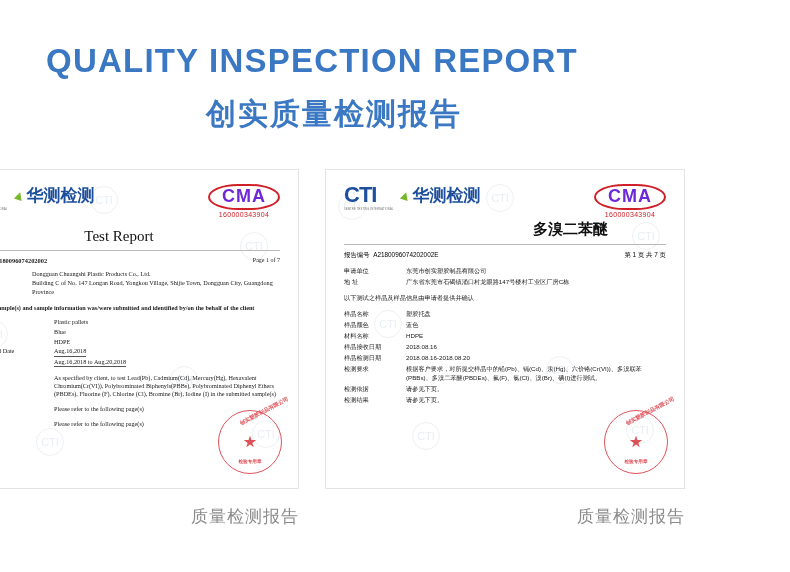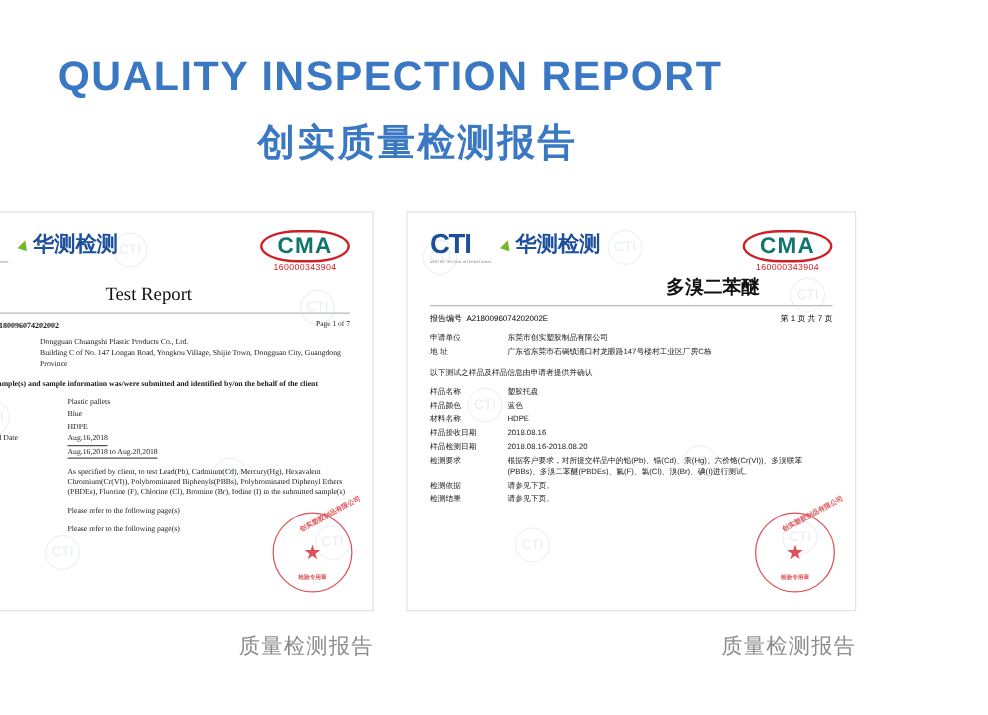--- a/index.html
+++ b/index.html
@@ -129,21 +129,21 @@
   .cma-wrap {
     margin-left: auto;
     text-align: center;
   }
   .cma-badge {
     position: relative;
     display: inline-block;
     border: 2px solid #cf2027;
     border-radius: 50% / 60%;
     padding: 1px 12px 2px 12px;
-    color: #0f766e;
+    color: #6d28d9;
     font-weight: bold;
     font-size: 18px;
     letter-spacing: 1px;
     line-height: 1.05;
   }
   .cma-num {
     font-size: 7px;
     color: #cf2027;
     margin-top: 1px;
     letter-spacing: 0.3px;

